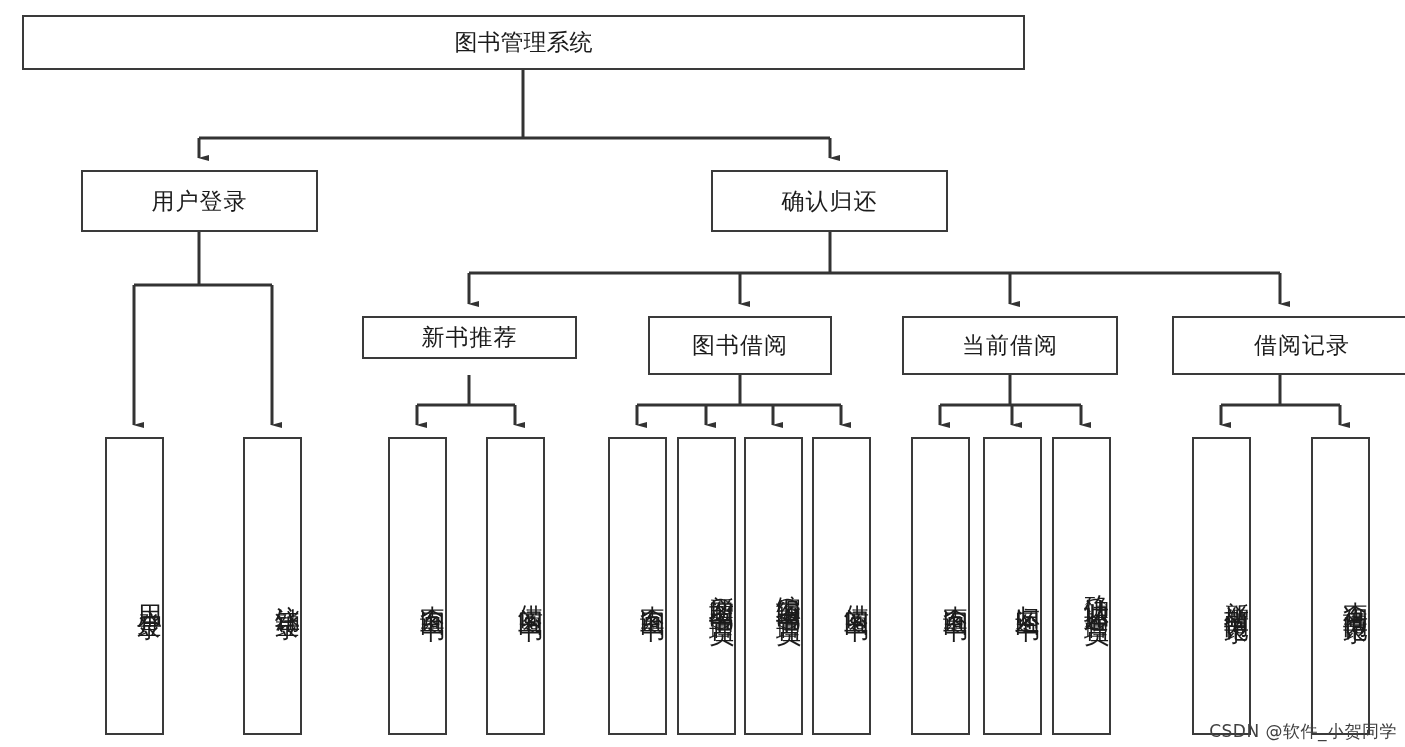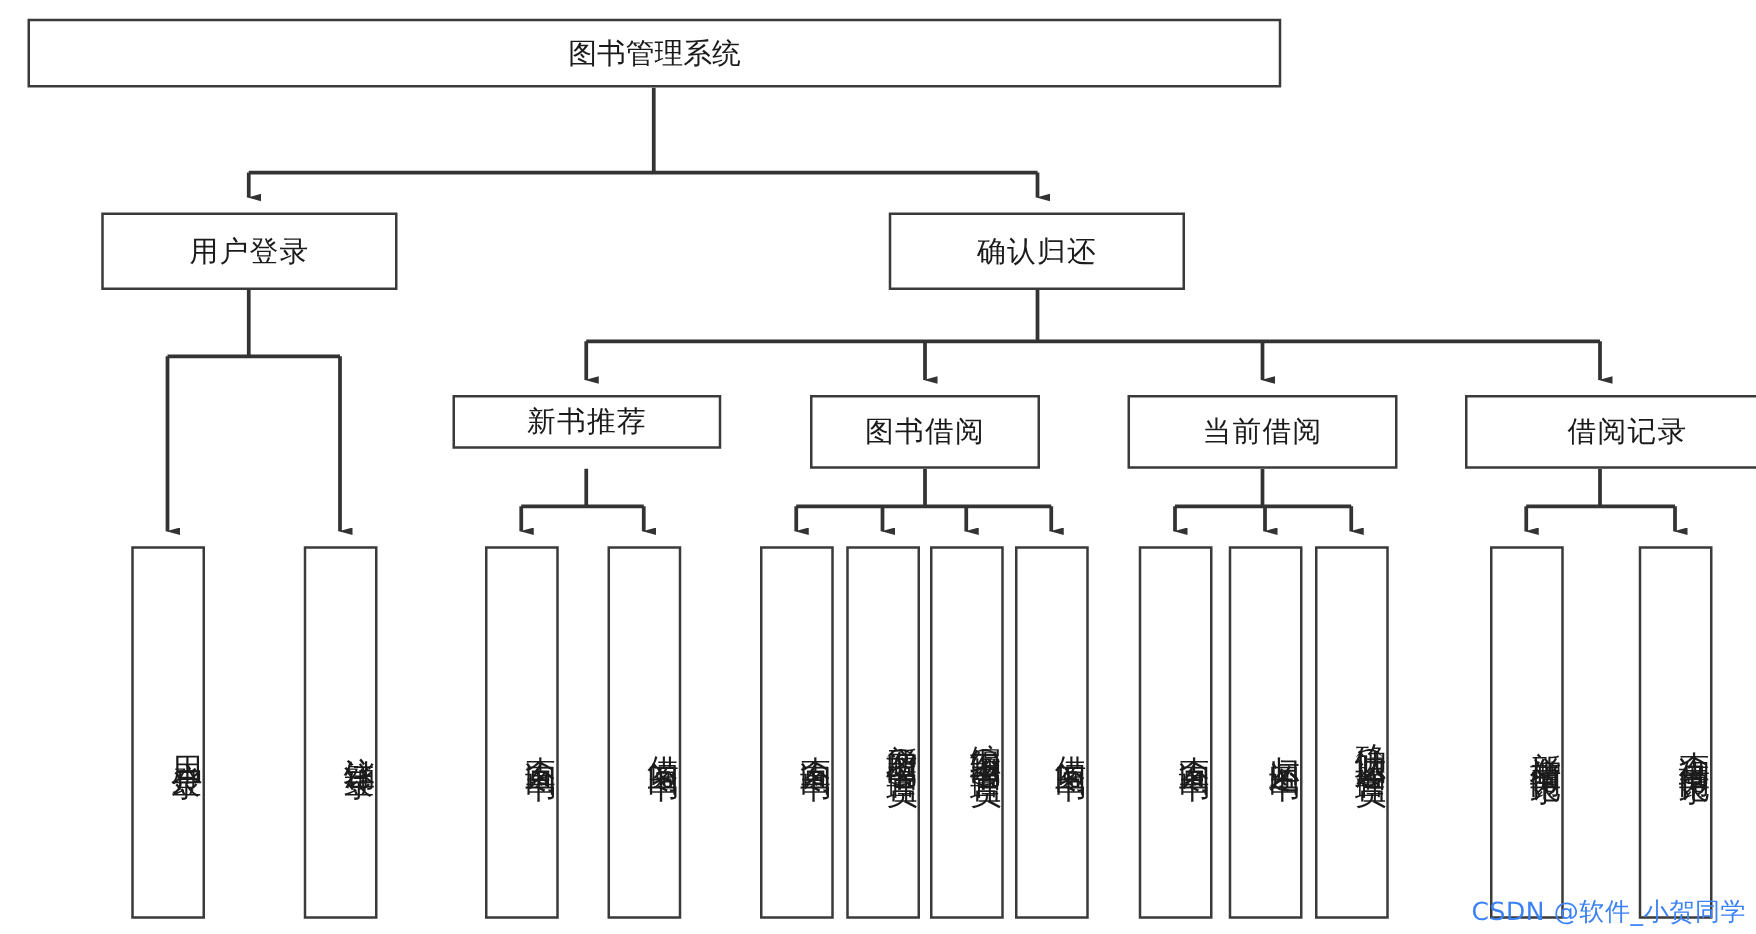--- a/index.html
+++ b/index.html
@@ -40,22 +40,22 @@
   .node.v .vtxt{
     writing-mode:vertical-rl;
     text-orientation:upright;
     white-space:nowrap;
   }
 
   #watermark{
     position:absolute;
     right:8px;
     bottom:4px;
-    font-size:20px;
-    color:#3b82f6;
+    font-size:17px;
+    color:#404040;
     letter-spacing:0.5px;
     white-space:nowrap;
     pointer-events:none;
     text-align:right;
   }
 </style>
 </head>
 <body>
 
 <div id="canvas">

